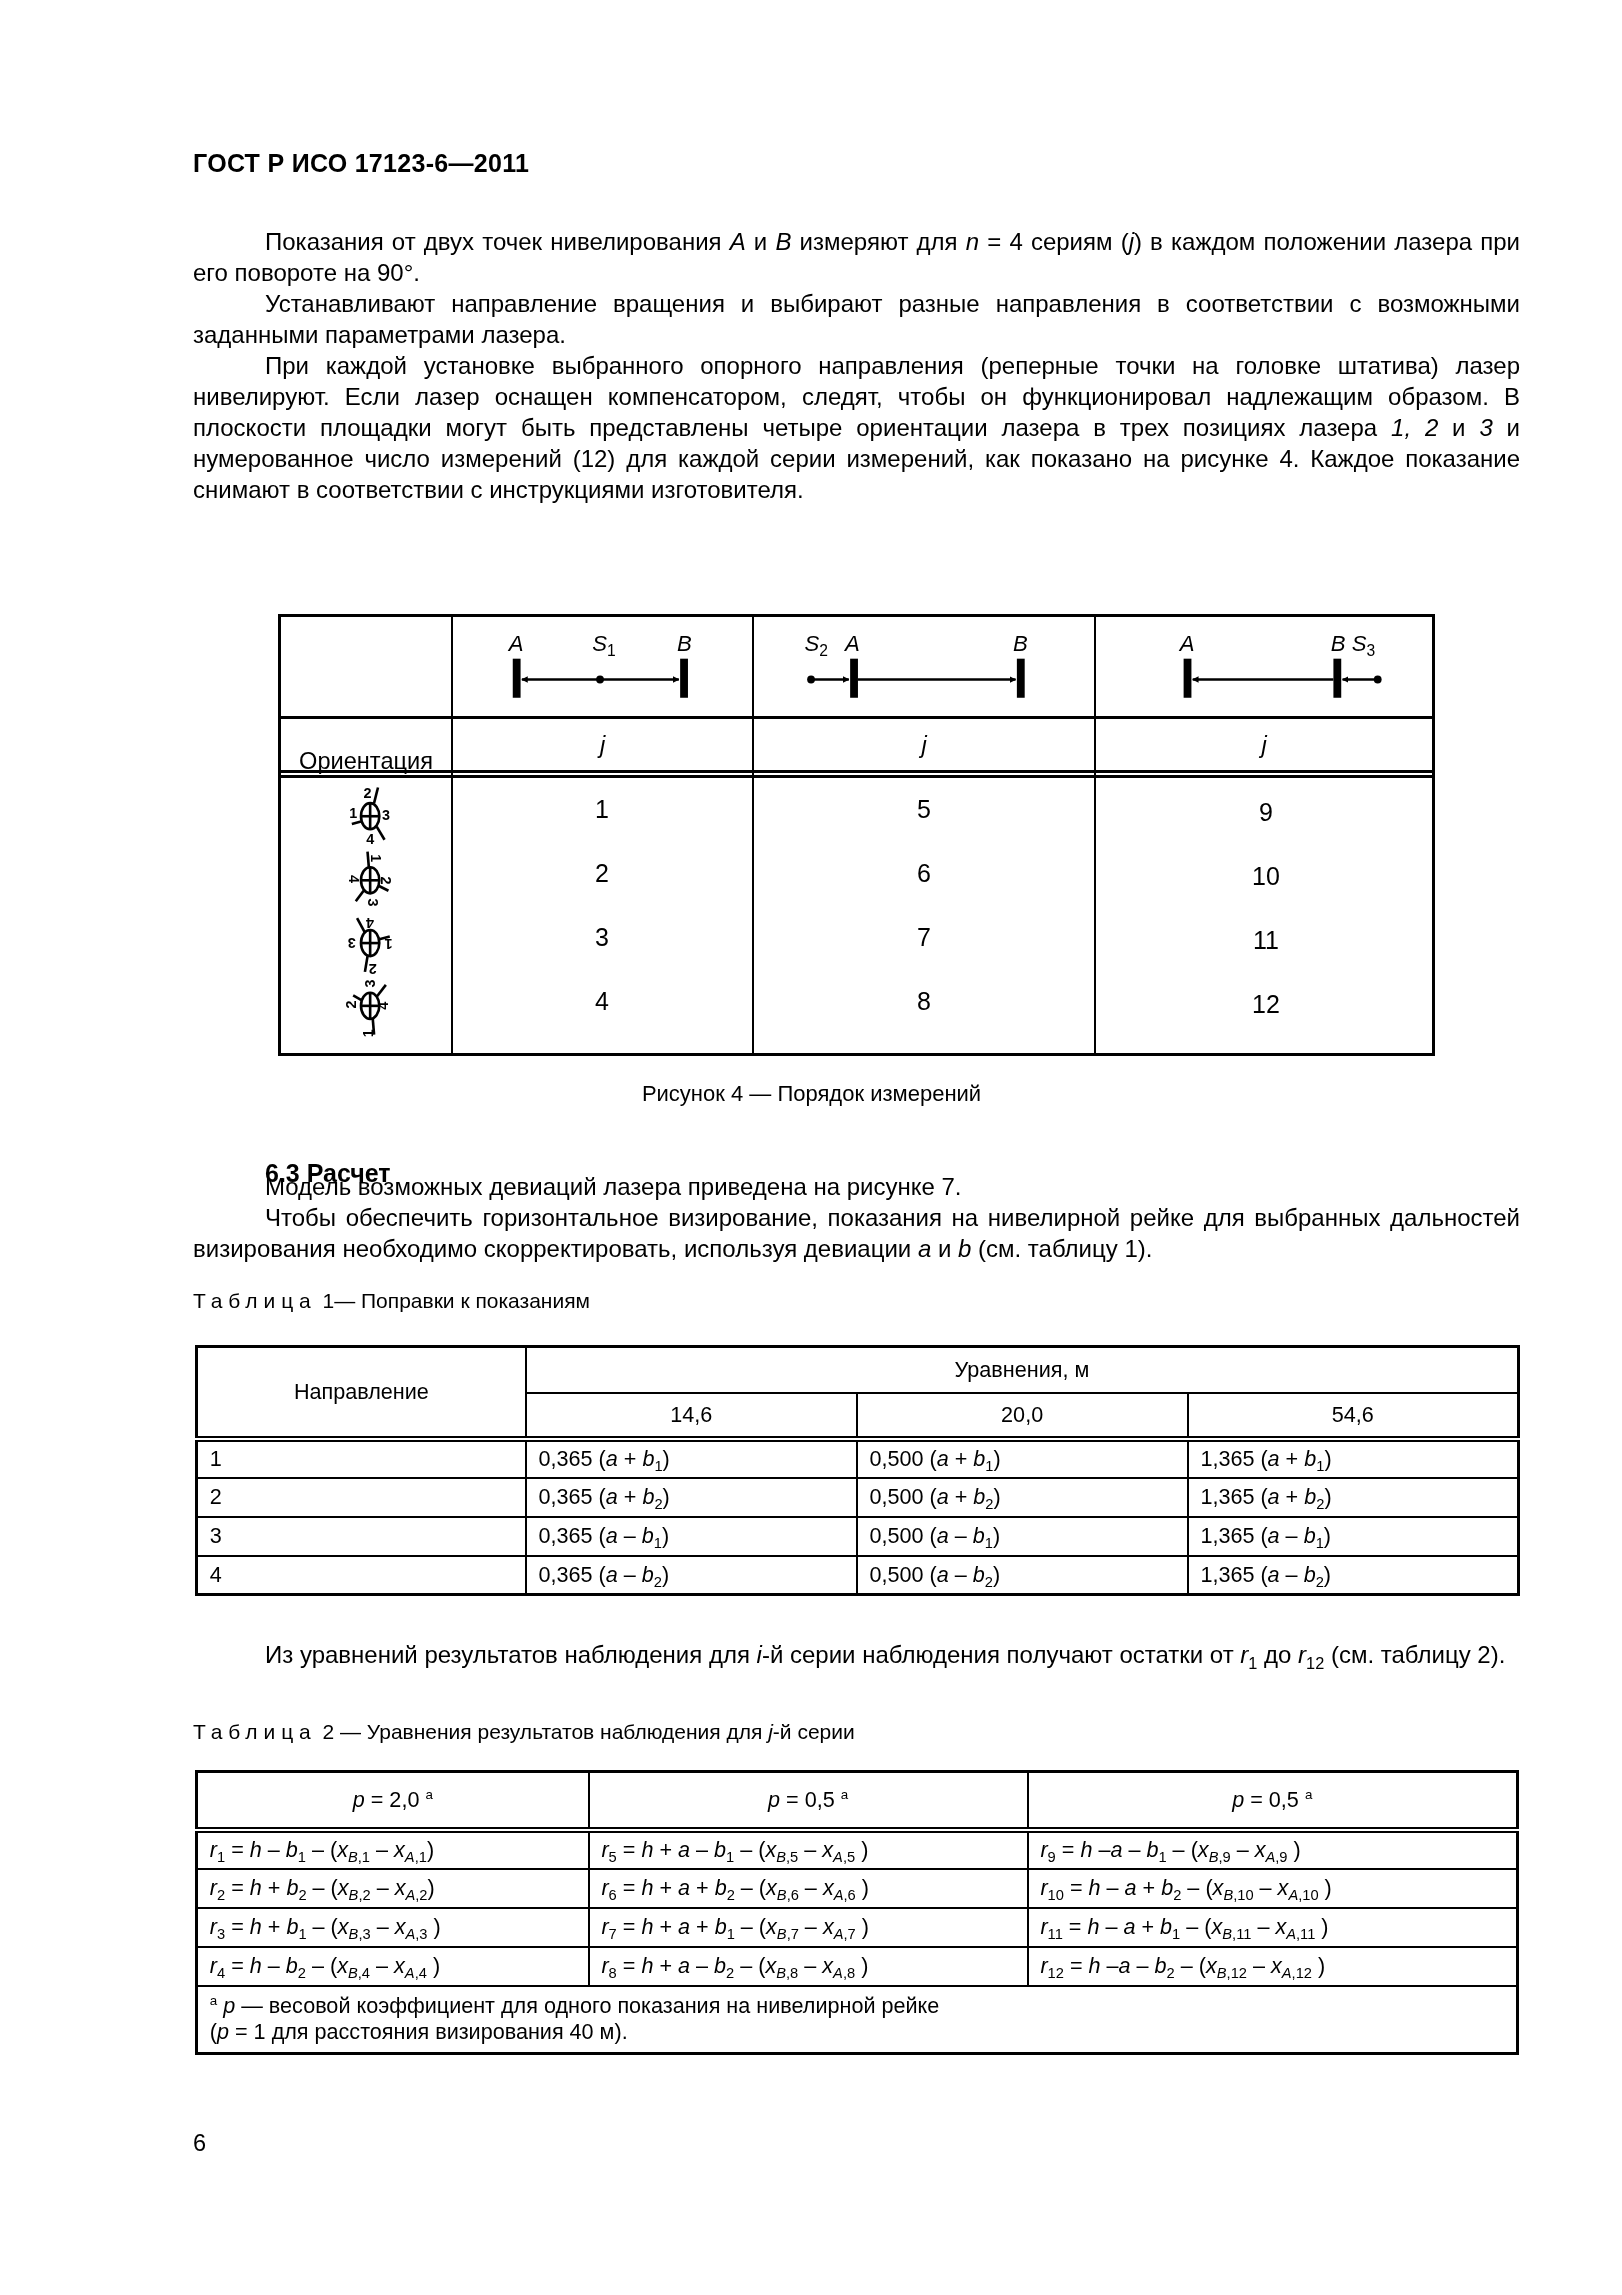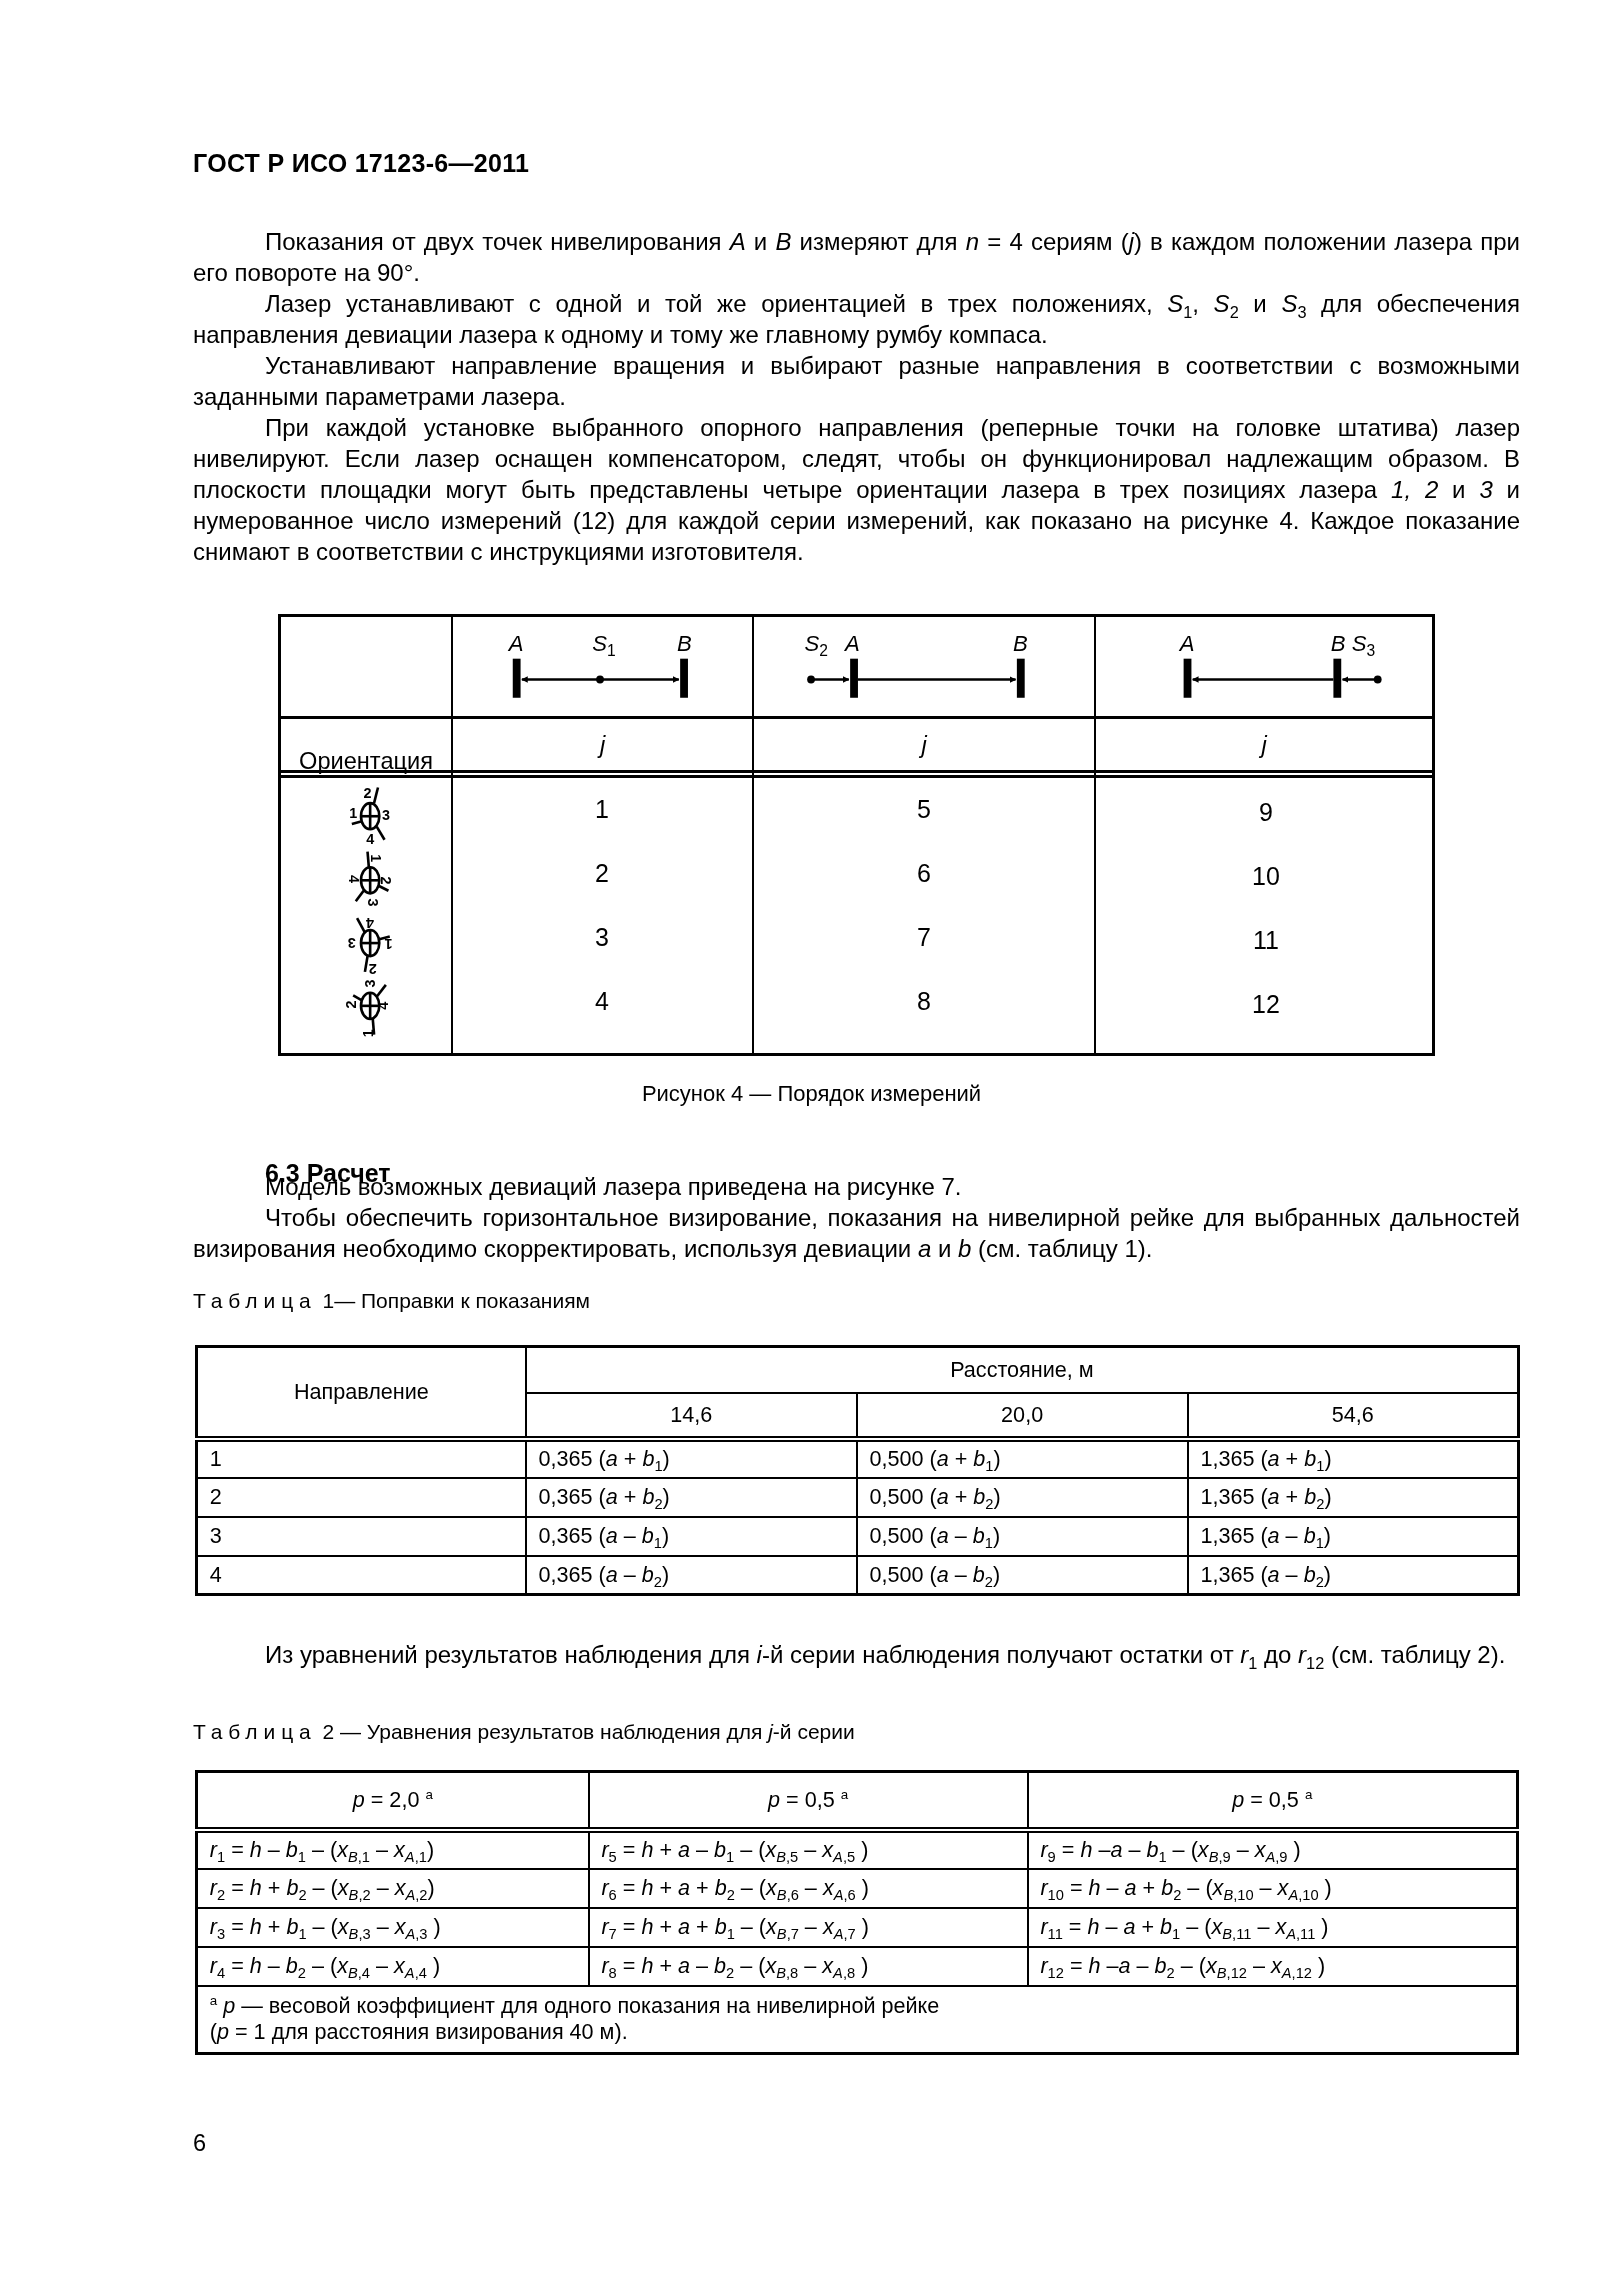--- a/index.html
+++ b/index.html
@@ -31,21 +31,20 @@
   .center { text-align:center; }
   .page-num { left:193px; top:2130px; font-size:23.6px; }
 </style>
 </head>
 <body>
 
 <div class="abs doc-header">ГОСТ Р ИСО 17123-6—2011</div>
 
 <div class="abs body-text" style="top:226px;">
   <p>Показания от двух точек нивелирования <i>A</i> и <i>B</i> измеряют для <i>n</i> = 4 сериям (<i>j</i>) в каждом положении лазера при его повороте на 90°.</p>
-  <p>Лазер устанавливают с одной и той же ориентацией в трех положениях, <i>S</i><sub>1</sub>, <i>S</i><sub>2</sub> и <i>S</i><sub>3</sub> для обеспечения направления девиации лазера к одному и тому же главному румбу компаса.</p>
   <p>Устанавливают направление вращения и выбирают разные направления в соответствии с возможными заданными параметрами лазера.</p>
   <p>При каждой установке выбранного опорного направления (реперные точки на головке штатива) лазер нивелируют. Если лазер оснащен компенсатором, следят, чтобы он функционировал надлежащим образом. В плоскости площадки могут быть представлены четыре ориентации лазера в трех позициях лазера <i>1, 2</i> и <i>3</i> и нумерованное число измерений (12) для каждой серии измерений, как показано на рисунке 4. Каждое показание снимают в соответствии с инструкциями изготовителя.</p>
 </div>
 
 <div class="abs fig-table">
   <div class="vline" style="left:170px;"></div>
   <div class="vline" style="left:471px;"></div>
   <div class="vline" style="left:813px;"></div>
   <div class="hline" style="top:99px;height:3.3px;"></div>
   <div class="hline" style="top:153px;height:2.6px;"></div>
@@ -177,21 +176,21 @@
 <table class="gost outer" style="left:195px;top:1345px;width:1325px;">
   <colgroup>
       <col style="width:330px">
       <col style="width:332px">
       <col style="width:332px">
       <col style="width:332px">
     </colgroup>
   <tbody>
       <tr style="height:46px;">
     <td rowspan="2" class="center">Направление</td>
-    <td colspan="3" class="center">Расстояние, м</td>
+    <td colspan="3" class="center">Уравнения, м</td>
   </tr>
   <tr style="height:46px;border-bottom:6.5px double #000;">
     <td class="center">14,6</td>
     <td class="center">20,0</td>
     <td class="center">54,6</td>
   </tr>
   </tbody>
     <tbody>
       <tr style="height: 39px;">
         <td>1</td>

